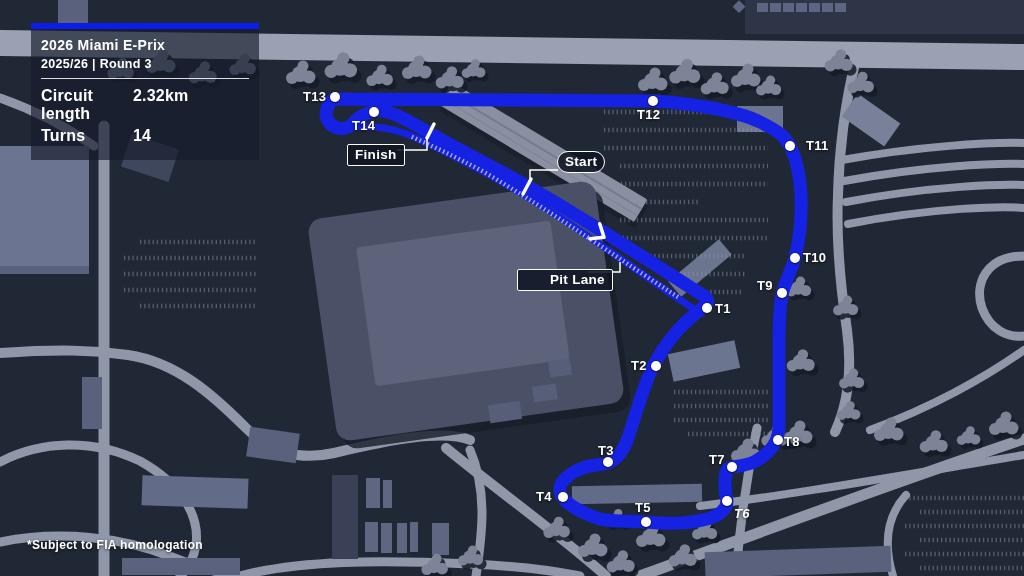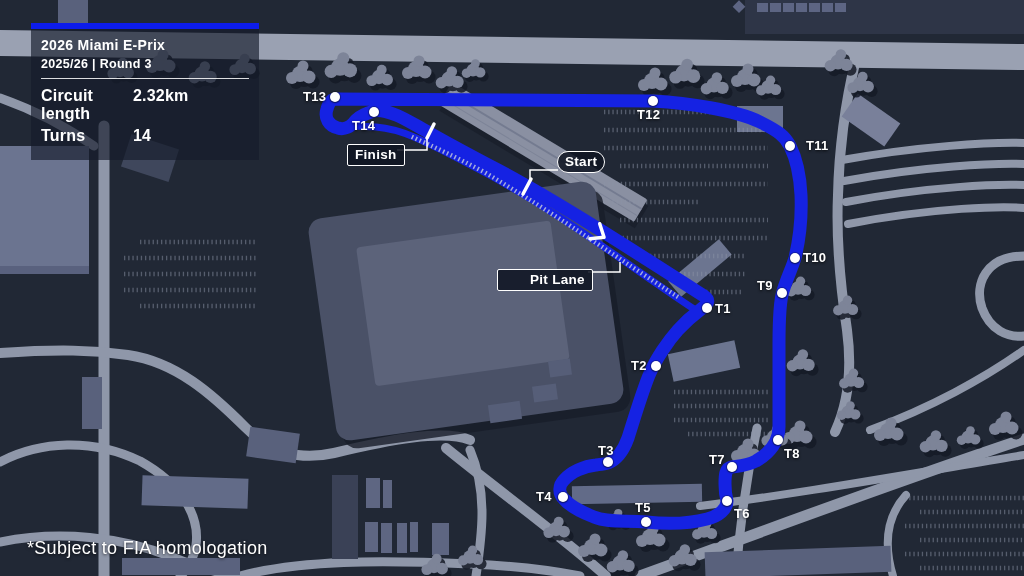--- a/index.html
+++ b/index.html
@@ -17,29 +17,29 @@
   .panel-divider{border-top:1px solid rgba(255,255,255,.85);margin:7px 0 8px 0;}
   .stat-row{display:flex;font-size:16px;font-weight:bold;letter-spacing:.2px;margin-bottom:4px;}
   .stat-row .lab{width:92px;}
 
   
   .callout{position:absolute;color:#fff;font-size:13.5px;font-weight:bold;letter-spacing:.3px;
            padding:2px 7px 3px 7px;border:1.5px solid #fff;border-radius:2px;
            background:rgba(15,20,34,0.88);white-space:nowrap;}
   .callout.finish{left:347px;top:144px;}
   .callout.start{left:557px;top:151px;border-radius:11px;}
-  .callout.pitlane{left:497px;top:269px;padding-left:32px;}
+  .callout.pitlane{left:517px;top:269px;padding-left:32px;}
 
   
   .turn-dot{position:absolute;width:10px;height:10px;margin:-5px 0 0 -5px;border-radius:50%;
             background:#fff;box-shadow:0 0 0 1px rgba(10,15,30,.3),0 1px 2px rgba(0,0,0,.45);}
   .turn-label{position:absolute;color:#fff;font-size:13px;font-weight:bold;letter-spacing:.3px;
               text-shadow:0 1px 3px rgba(0,0,0,.8);white-space:nowrap;}
 
-  .footnote{position:absolute;left:27px;top:538px;color:#fff;font-size:18px;font-weight:normal;
+  .footnote{position:absolute;left:27px;top:538px;color:#fff;font-size:12px;font-weight:bold;
             letter-spacing:.3px;text-shadow:0 1px 3px rgba(0,0,0,.7);}
 </style>
 </head>
 <body>
 
 <div class="stage">
 
 <svg class="map" viewBox="0 0 1024 576" width="1024" height="576">
 
   <rect x="0" y="0" width="1024" height="576" fill="#212835"></rect>
@@ -294,25 +294,25 @@
       <div class="turn-label" style="left: 715px; top: 301px;">T1</div>
       <div class="turn-dot" style="left: 656px; top: 366px;"></div>
       <div class="turn-label" style="left: 631px; top: 358px;">T2</div>
       <div class="turn-dot" style="left: 608px; top: 462px;"></div>
       <div class="turn-label" style="left: 598px; top: 443px;">T3</div>
       <div class="turn-dot" style="left: 563px; top: 497px;"></div>
       <div class="turn-label" style="left: 536px; top: 489px; text-align: center;">T4</div>
       <div class="turn-dot" style="left: 646px; top: 522px;"></div>
       <div class="turn-label" style="left: 635px; top: 500px;">T5</div>
       <div class="turn-dot" style="left: 727px; top: 501px;"></div>
-      <div class="turn-label" style="left: 734px; top: 506px;">T6</div>
+      <div class="turn-label" style="left: 734px; top: 506px; font-style: italic;">T6</div>
       <div class="turn-dot" style="left: 732px; top: 467px;"></div>
       <div class="turn-label" style="left: 709px; top: 452px;">T7</div>
       <div class="turn-dot" style="left: 778px; top: 440px;"></div>
-      <div class="turn-label" style="left: 784px; top: 446px;">T8</div>
+      <div class="turn-label" style="left: 784px; top: 434px;">T8</div>
       <div class="turn-dot" style="left: 782px; top: 293px;"></div>
       <div class="turn-label" style="left: 757px; top: 278px;">T9</div>
       <div class="turn-dot" style="left: 795px; top: 258px;"></div>
       <div class="turn-label" style="left: 803px; top: 250px;">T10</div>
       <div class="turn-dot" style="left: 790px; top: 146px;"></div>
       <div class="turn-label" style="left: 798px; top: 138px; padding-left: 8px;">T11</div>
       <div class="turn-dot" style="left: 653px; top: 101px;"></div>
       <div class="turn-label" style="left: 637px; top: 107px;">T12</div>
       <div class="turn-dot" style="left: 335px; top: 97px;"></div>
       <div class="turn-label" style="left: 303px; top: 89px;">T13</div>

